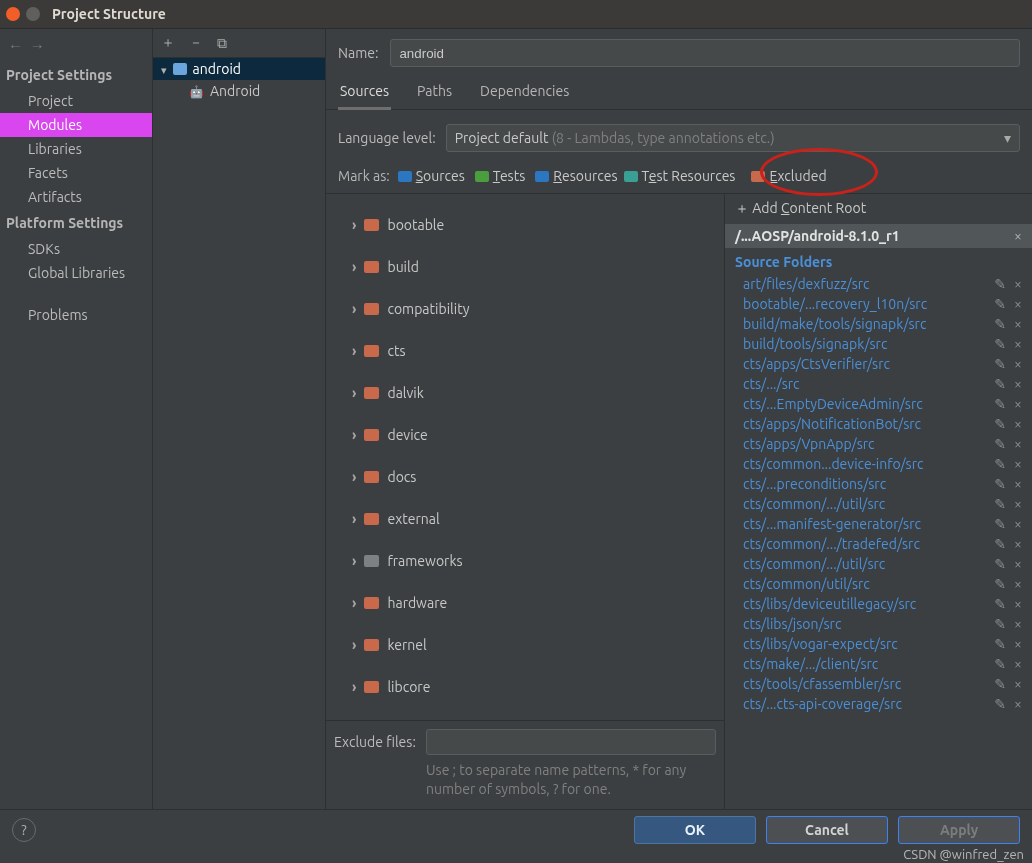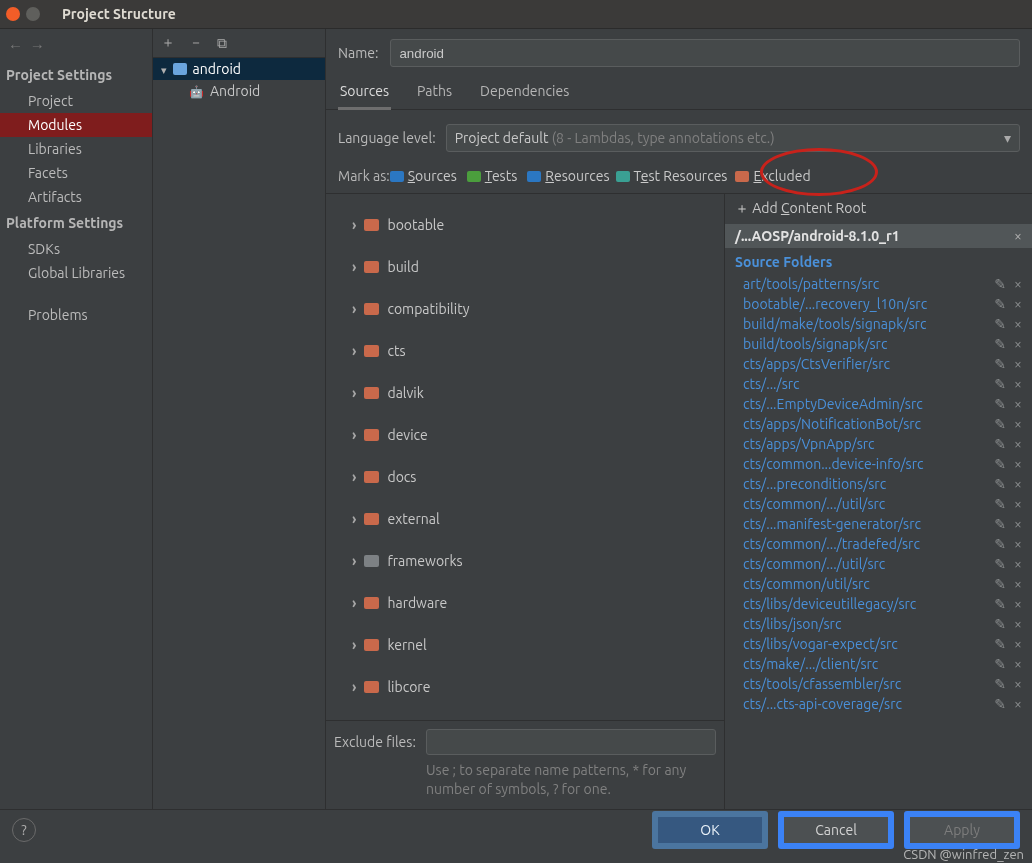--- a/index.html
+++ b/index.html
@@ -28,21 +28,21 @@
 .winbtn {
   width: 14px;
   height: 14px;
   border-radius: 50%;
 }
 .winbtn.close { background: #f25d28; }
 .winbtn.min   { background: #5f5f5c; }
 .titlebar .title {
   color: #dfdbd2;
   font-weight: 600;
-  margin-left: 16px;
+  margin-left: 6px;
 }
 
 
 .body-area {
   display: flex;
   height: 780px;
   background: #3c3f41;
 }
 
 
@@ -62,21 +62,21 @@
   padding: 6px 6px 6px 6px;
   font-weight: 600;
   color: #b6b6b6;
 }
 .sidebar-left .item {
   padding: 4px 6px 4px 28px;
   color: #bcbcbc;
   cursor: default;
 }
 .sidebar-left .item.selected {
-  background: #7f1d1d;
+  background: #d946ef;
   color: #ffffff;
 }
 .sidebar-left .spaced { margin-top: 18px; }
 
 
 .mid-col {
   width: 172px;
   background: #3c3f41;
   border-right: 1px solid #2e2f30;
 }
@@ -172,21 +172,21 @@
   display: flex;
   align-items: center;
   justify-content: space-between;
 }
 .combo .hint { color: #808080; }
 .combo .chev::before { content: "▾"; color: #aaa; }
 
 .mark-row {
   display: flex;
   align-items: center;
-  gap: 0;
+  gap: 8px;
   padding: 6px 12px 8px 12px;
 }
 .mark-row .lbl { color: #b6b6b6; }
 .mark-item {
   display: inline-flex;
   align-items: center;
   gap: 4px;
   color: #c9c9c9;
 }
 .mark-item .u { text-decoration: underline; }
@@ -320,27 +320,28 @@
 .footer .help {
   width: 22px; height: 22px; border-radius: 50%;
   border: 1px solid #6a6a6a; color: #aaa;
   display: flex; align-items: center; justify-content: center;
 }
 .footer .spacer { flex: 1; }
 .btn {
   min-width: 72px;
   height: 26px;
   border-radius: 3px;
-  border: 6px solid #3b82f6;
+  border: 1px solid #3b82f6;
   background: #4c5052;
   color: #d3d3d3;
   display: inline-flex;
   align-items: center;
   justify-content: center;
-  padding: 0 16px;
+  padding: 0 24px;
+  font-weight: bold;
 }
 .btn.primary { background: #365880; border-color: #4b759f; color: #e9f1f8; }
 .btn.disabled { color: #7d7d7d; }
 
 
 .watermark {
   position: absolute;
   right: 8px;
   bottom: 2px;
   color: #c9c9c9;
@@ -430,21 +431,21 @@
       <span class="lbl">Mark as:</span>
       <span id="mark-items"><span class="mark-item" style="margin-right: 10px;">
             <span class="markicon mi-blue"></span>
             <span><span class="u">S</span>ources</span>
           </span><span class="mark-item" style="margin-right: 10px;">
             <span class="markicon mi-green"></span>
             <span><span class="u">T</span>ests</span>
           </span><span class="mark-item" style="margin-right: 6px;">
             <span class="markicon mi-dk"></span>
             <span><span class="u">R</span>esources</span>
-          </span><span class="mark-item" style="margin-right: 8px;">
+          </span><span class="mark-item" style="margin-right: 16px;">
             <span class="markicon mi-teal"></span>
             <span>T<span class="u">e</span>st Resources</span>
           </span><span class="mark-item" style="margin-right: 10px;">
             <span class="markicon mi-orange"></span>
             <span><span class="u">E</span>xcluded</span>
           </span></span>
       <div class="circle-annot" style="left:434px; top:-14px; width:112px; height:42px;"></div>
     </div>
 
     <div class="sources-split">
@@ -552,21 +553,21 @@
         <div class="add-root">
           ＋ <span>Add </span><span class="u" title="C">C</span><span>ontent Root</span>
         </div>
         <div class="root-row">
           <span>/...AOSP/android-8.1.0_r1</span>
           <span class="x">×</span>
         </div>
         <div class="src-head">Source Folders</div>
         <div class="src-list" id="src-list">
             <div class="srow">
-              <span class="link">art/tools/patterns/src</span>
+              <span class="link">art/files/dexfuzz/src</span>
               <span class="acts">
                 <span>✎</span>
                 <span>×</span>
               </span>
             </div>
             <div class="srow">
               <span class="link">bootable/...recovery_l10n/src</span>
               <span class="acts">
                 <span>✎</span>
                 <span>×</span>

